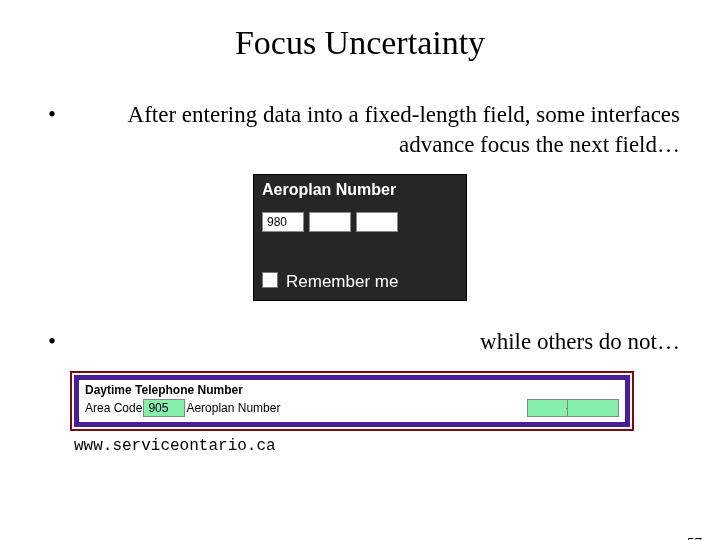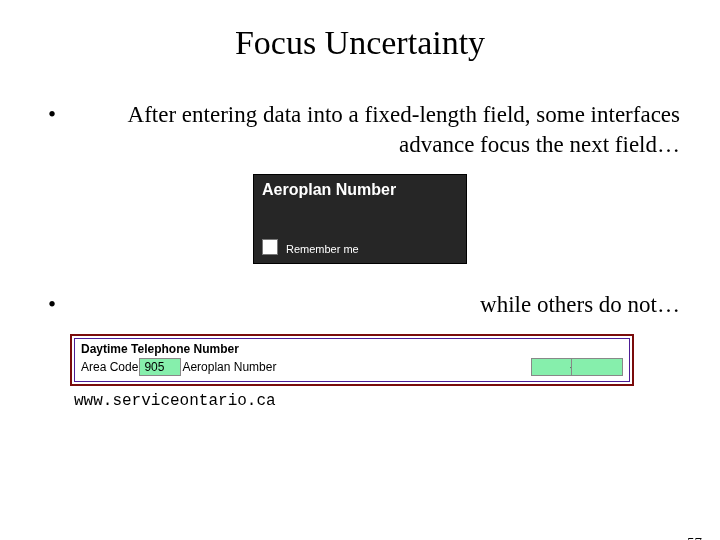--- a/index.html
+++ b/index.html
@@ -72,23 +72,23 @@
     background: #fff;
     border: 1px solid #8a8a8a;
     font-family: Verdana, Geneva, sans-serif;
     font-size: 12px;
     padding: 0 4px;
     box-sizing: border-box;
     color: #000;
   }
   .aeroplan .remember {
     display: flex;
-    align-items: flex-end;
+    align-items: flex-start;
     gap: 8px;
-    font-size: 11px;
+    font-size: 17px;
     margin-top: 40px;
   }
   .aeroplan .remember .cb {
     width: 14px;
     height: 14px;
     background: #fff;
     border: 1px solid #777;
   }
   
   .tel-wrap {
@@ -96,21 +96,21 @@
   }
   .tel-outer {
     border: 2px solid #7a0c0c;
     width: 560px;
     background: #fff;
     padding: 0;
     font-family: Verdana, Geneva, sans-serif;
     font-size: 12px;
   }
   .tel-inner {
-    border: 1px solid #4c1d95;
+    border: 5px solid #4c1d95;
     margin: 2px;
     padding: 3px 6px 5px 6px;
     background: #fff;
   }
   .tel-title {
     font-weight: 700;
     font-size: 12px;
     color: #000;
     margin-bottom: 2px;
   }
@@ -166,20 +166,25 @@
 
   <div class="title">Focus Uncertainty</div>
 
   <ul class="bullets">
     <li>After entering data into a fixed-length field, some interfaces advance focus the next field…</li>
   </ul>
 
   <div class="example-box">
     <div class="aeroplan">
       <div class="label">Aeroplan Number</div>
+      <div class="fields">
+        <input class="seg" value="980" style="">
+        <input class="seg" value="" style="">
+        <input class="seg" value="" style="">
+      </div>
       <div class="remember">
         <div class="cb"></div>
         <span>Remember me</span>
       </div>
     </div>
   </div>
 
   <ul class="bullets" style="margin-top:0">
     <li>while others do not…</li>
 

